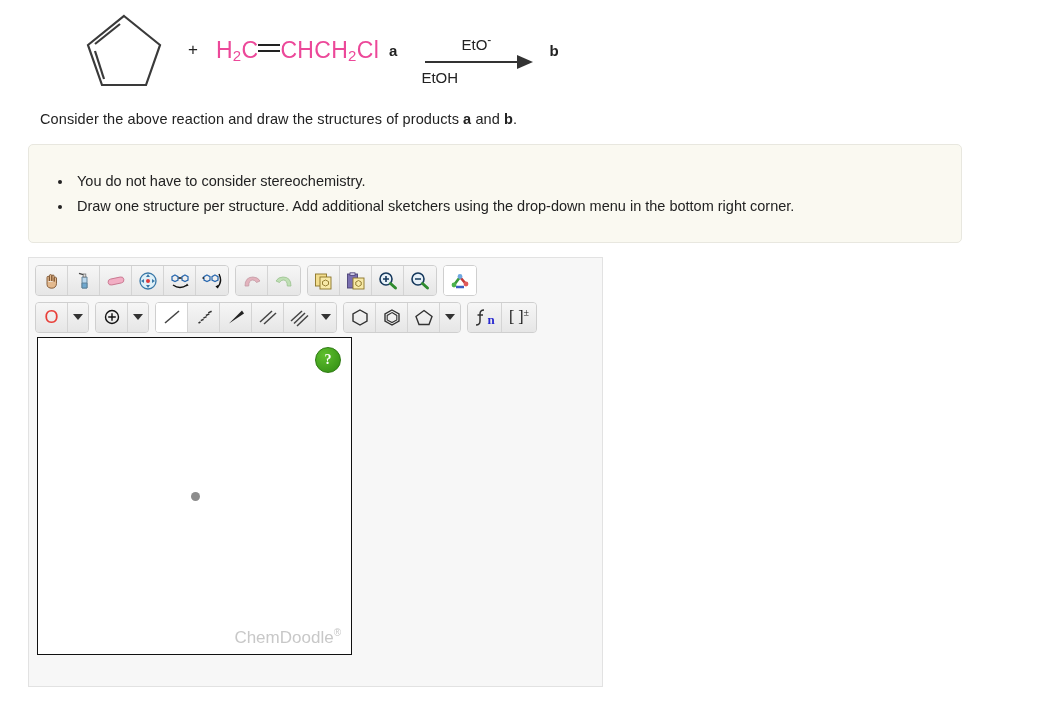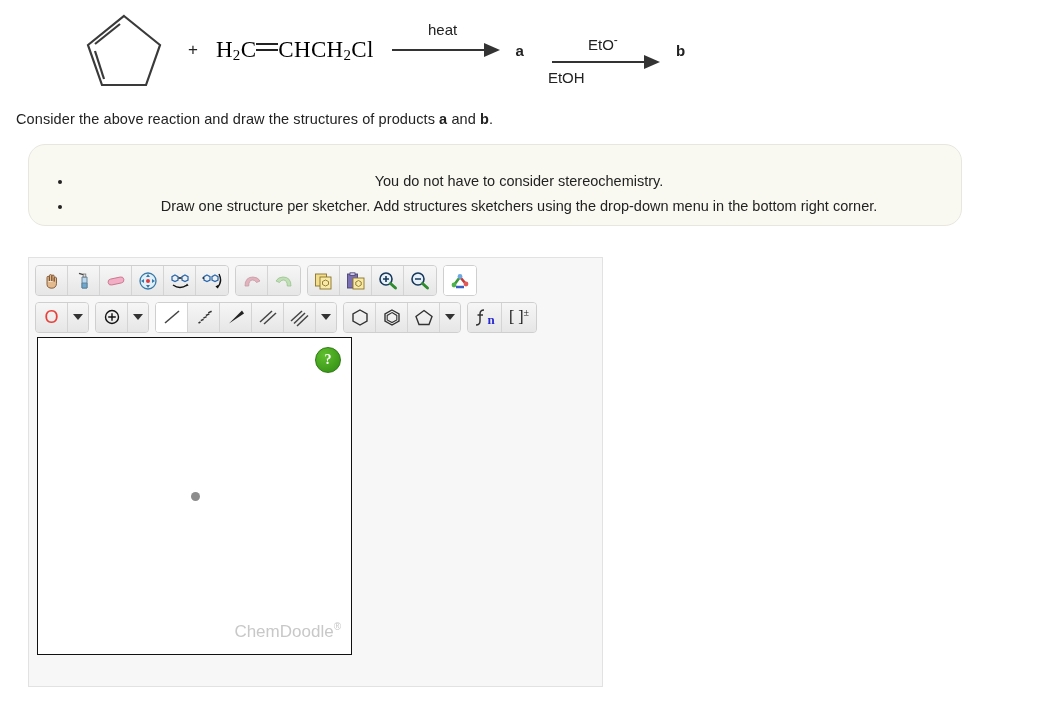--- a/index.html
+++ b/index.html
@@ -36,24 +36,24 @@
     flex: 0 0 auto;
   }
   .plus-sign {
     font-size: 17px;
     color: #222;
     margin: 0 18px 0 22px;
     font-family: "Liberation Sans", sans-serif;
   }
   .formula {
     font-size: 23px;
-    color: #000000;
+    color: #ec4899;
     letter-spacing: .3px;
     white-space: nowrap;
-    font-family: Liberation Serif, serif;
+    font-family: Liberation Sans, sans-serif;
   }
   .formula sub {
     font-size: 15px;
     vertical-align: -3px;
   }
   .eqls {
     display: inline-block;
     position: relative;
     width: 22px;
     height: 14px;
@@ -119,40 +119,39 @@
     font-size: 15px;
     font-weight: bold;
     color: #222;
     margin-left: 10px;
     flex: 0 0 auto;
   }
 
   
   .prompt {
     position: absolute;
-    left: 16px;
+    left: 40px;
     top: 111px;
     font-size: 14.5px;
     color: #222;
     letter-spacing: .1px;
   }
   .prompt b { font-weight: bold; }
 
   
   .notes {
     position: absolute;
     left: 28px;
     top: 144px;
     width: 934px;
-    height: 82px;
+    height: 99px;
     background: #faf9f1;
     border: 1px solid #e8e7df;
-    border-radius: 17px;
+    border-radius: 5px;
     box-sizing: border-box;
-    text-align: center;
   }
   .notes ul {
     margin: 0;
     padding: 24px 0 0 44px;
     list-style: disc;
   }
   .notes li {
     font-size: 14.5px;
     color: #222;
     line-height: 25px;
@@ -270,21 +269,21 @@
     width: 9px;
     height: 9px;
     margin-left: -4px;
     margin-top: -4px;
     border-radius: 50%;
     background: #8c8c8c;
   }
   .watermark {
     position: absolute;
     right: 10px;
-    bottom: 12px;
+    bottom: 6px;
     font-size: 17px;
     color: #c8c8c8;
     font-family: "Liberation Sans", sans-serif;
   }
   .watermark sup { font-size: 10px; }
 </style>
 </head>
 <body>
 
 <div class="scheme">
@@ -293,43 +292,38 @@
     <svg class="cp-ring" viewBox="0 0 86 78">
       <polygon points="44,5 80,34 66,74 22,74 8,34" fill="none" stroke="#3a3a3a" stroke-width="2.2"></polygon>
       <line x1="40" y1="13" x2="15" y2="33" stroke="#3a3a3a" stroke-width="2.2"></line>
       <line x1="15" y1="40" x2="24" y2="68" stroke="#3a3a3a" stroke-width="2.2"></line>
     </svg>
 
     <span class="plus-sign">+</span>
 
     <span class="formula"><span>H</span><sub>2</sub><span>C</span><span class="eqls"></span><span>CHCH</span><sub>2</sub><span>Cl</span></span>
 
-    <div class="arrow-block">
-      <div class="arrow-top">heat</div>
-      <div class="arrow-line"></div>
-      <div class="arrow-head"></div>
-    </div>
     <span class="prod-label">a</span>
 
     <div class="arrow-block second">
       <div class="arrow-top"><span>EtO</span><sup>-</sup></div>
       <div class="arrow-line"></div>
       <div class="arrow-head"></div>
       <div class="arrow-bottom">EtOH</div>
     </div>
     <span class="prod-label">b</span>
   </div>
 </div>
 
 <div class="prompt"><span>Consider the above reaction and draw the structures of products </span><b>a</b><span> and </span><b>b</b><span>.</span></div>
 
 <div class="notes">
   <ul>
     <li>You do not have to consider stereochemistry.</li>
-    <li>Draw one structure per sketcher. Add structures sketchers using the drop-down menu in the bottom right corner.</li>
+    <li>Draw one structure per structure. Add additional sketchers using the drop-down menu in the bottom right corner.</li>
   </ul>
 </div>
 
 <div class="sketcher">
 
   <div class="toolbar-row row1">
 
     <div class="tgroup">
       <div class="tbtn">
         <svg width="20" height="20" viewBox="0 0 20 20">

